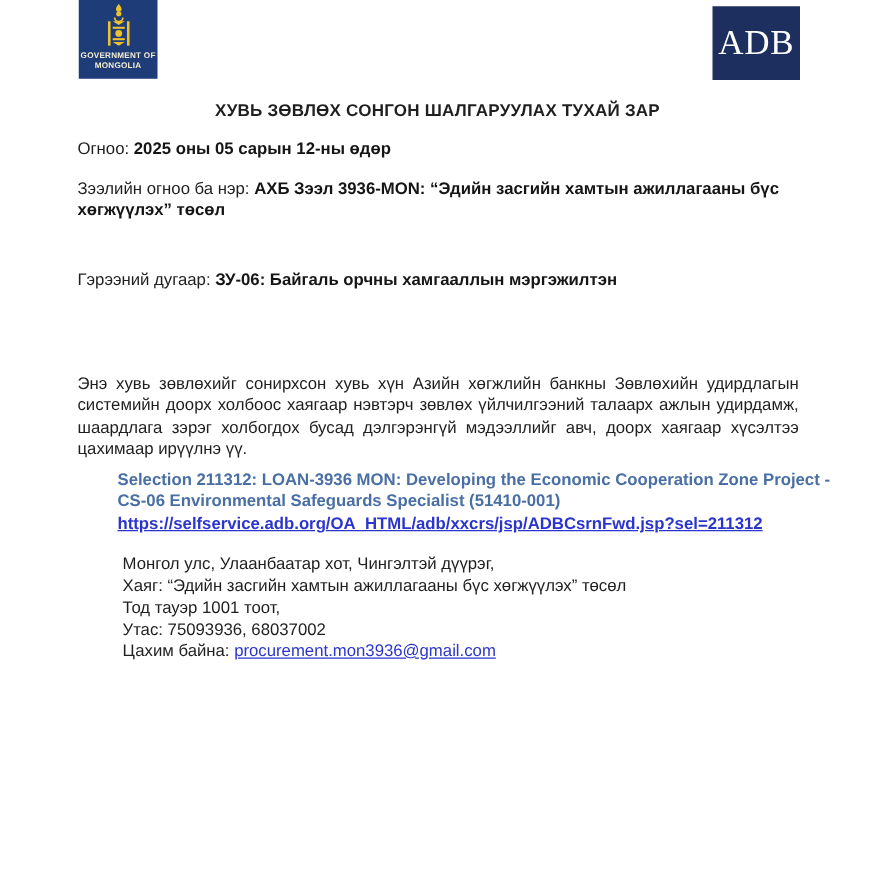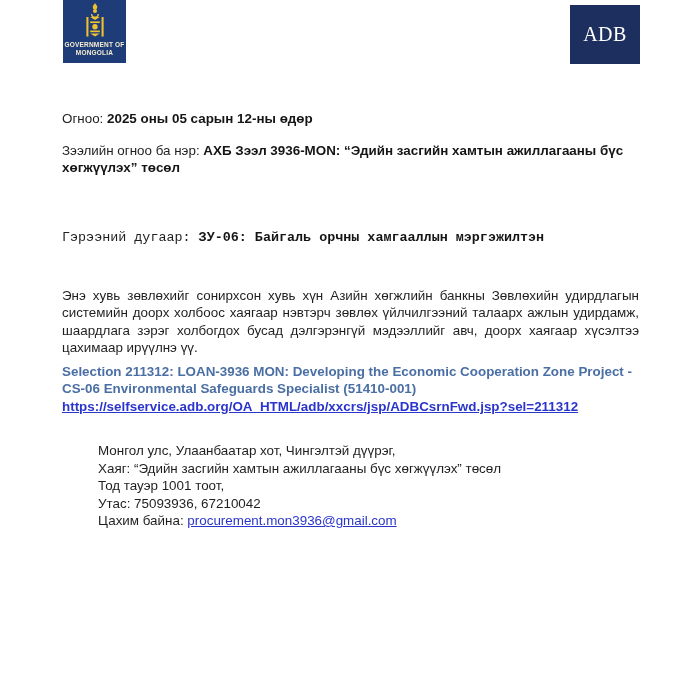--- a/index.html
+++ b/index.html
@@ -33,45 +33,45 @@
   }
   .adb-logo {
     position:absolute; left:570px; top:5px;
     width:70px; height:59px;
     background:var(--adb-navy, #1c2f5e);
     display:flex; align-items:center; justify-content:center;
   }
   .adb-logo span {
     color:#ffffff;
     font-family:"Liberation Serif", serif;
-    font-size:20px; letter-spacing:.5px;
+    font-size:28px; letter-spacing:.5px;
   }
 
   
   .title {
     position:absolute; top:81px; left:0; width:700px;
     text-align:center;
     font-size:13.6px; font-weight:bold; letter-spacing:.2px;
     color:#1f1f1f;
   }
 
   
   .blk {
     position:absolute; left:62px; width:577px;
     font-size:13.4px; line-height:17.3px;
     color:#1f1f1f;
   }
   .blk b { color:#151515;margin-top:48px; }
   .blk-date      { top:110px; }
   .blk-loan      { top:142px; }
   .blk-client    { top:203px; }
-  .blk-contract  { top:229px;font-family:Liberation Mono, monospace; }
+  .blk-contract  { top:215px; }
   .blk-eoi       { top:255px; }
-  .blk-para      { top:287px; text-align:justify; }
-  .blk-selection { top:363px; }
+  .blk-para      { top:298px; text-align:justify; }
+  .blk-selection { top:375px;margin-left:32px; }
   .blk-address   { top:442px; left:98px; width:500px; line-height:17.5px; }
 
   .sel-text {
     color:var(--selection-blue, #4a6fa5);
     font-weight:bold;
   }
   a.doc-link {
     color:var(--link-blue, #2b35cc);
     font-weight:bold;
     word-break:break-all;
@@ -105,34 +105,35 @@
     <div class="gov-text">
       <div>GOVERNMENT OF</div>
       <div>MONGOLIA</div>
     </div>
   </div>
 
   <div class="adb-logo">
     <span>ADB</span>
   </div>
 
+  <div class="title">ХУВЬ ЗӨВЛӨХ СОНГОН ШАЛГАРУУЛАХ ТУХАЙ ЗАР</div>
 
   <p class="blk blk-date"><span>Огноо: </span><b>2025 оны 05 сарын 12-ны өдөр</b></p>
 
   <p class="blk blk-loan"><span>Зээлийн огноо ба нэр: </span><b>АХБ Зээл 3936-MON: “Эдийн засгийн хамтын ажиллагааны бүс хөгжүүлэх” төсөл</b></p>
 
 
   <p class="blk blk-contract"><span>Гэрээний дугаар: </span><b>ЗУ-06: Байгаль орчны хамгааллын мэргэжилтэн</b></p>
 
 
   <p class="blk blk-para">Энэ хувь зөвлөхийг сонирхсон хувь хүн Азийн хөгжлийн банкны Зөвлөхийн  удирдлагын системийн доорх холбоос хаягаар нэвтэрч зөвлөх үйлчилгээний талаарх ажлын удирдамж, шаардлага зэрэг холбогдох бусад дэлгэрэнгүй мэдээллийг авч, доорх хаягаар хүсэлтээ цахимаар ирүүлнэ үү.</p>
 
   <p class="blk blk-selection"><span class="sel-text">Selection 211312: LOAN-3936 MON: Developing the Economic Cooperation Zone Project - CS-06 Environmental Safeguards Specialist (51410-001)</span><br><a href="#" class="doc-link">https://selfservice.adb.org/OA_HTML/adb/xxcrs/jsp/ADBCsrnFwd.jsp?sel=211312</a></p>
 
   <div class="blk blk-address">
     <div>Монгол улс, Улаанбаатар хот, Чингэлтэй дүүрэг,</div>
     <div>Хаяг: “Эдийн засгийн хамтын ажиллагааны бүс хөгжүүлэх” төсөл</div>
     <div>Тод тауэр 1001 тоот,</div>
-    <div><span>Утас: </span><span>75093936, 67210042</span></div>
+    <div><span>Утас: </span><span>75093936, 68037002</span></div>
     <div><span>Цахим байна: </span><a href="#" class="email-link">procurement.mon3936@gmail.com</a></div>
   </div>
 
 </div>
 
 </body></html>

